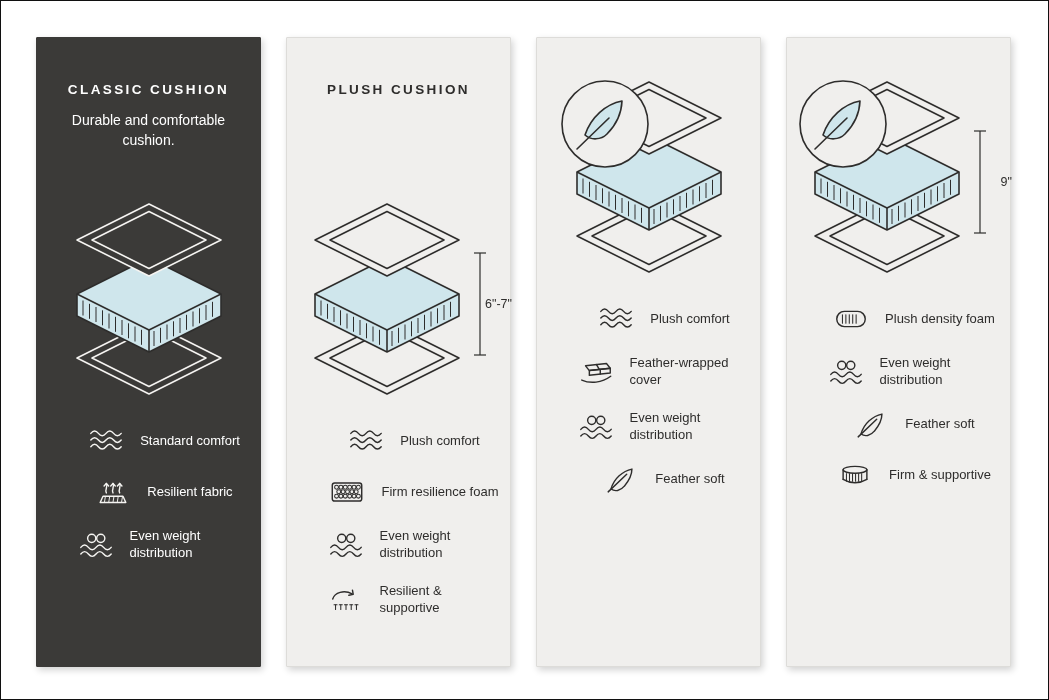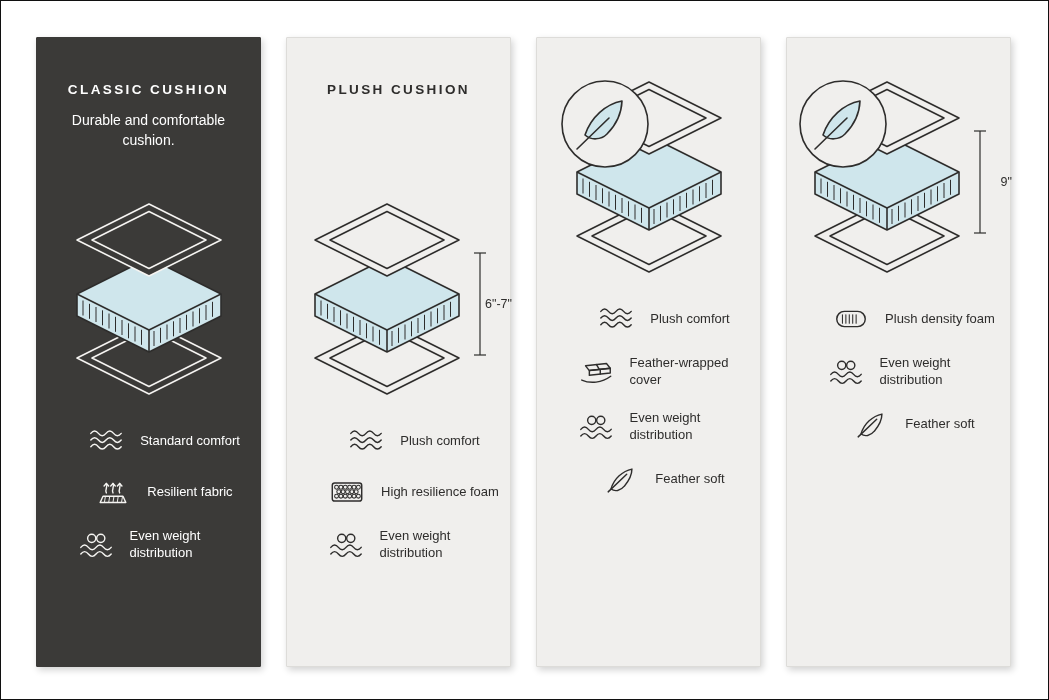--- a/index.html
+++ b/index.html
@@ -196,32 +196,53 @@
                 <circle cx="29.7" cy="14.7" r="2.05"></circle>
                 <circle cx="9.0" cy="19.4" r="2.05"></circle>
                 <circle cx="13.6" cy="19.4" r="2.05"></circle>
                 <circle cx="18.2" cy="19.4" r="2.05"></circle>
                 <circle cx="22.8" cy="19.4" r="2.05"></circle>
                 <circle cx="27.4" cy="19.4" r="2.05"></circle>
                 <circle cx="32.0" cy="19.4" r="2.05"></circle>
               </g>
             </svg>
           </span>
-        <span class="f-label">High resilience foam</span>
+        <span class="f-label">Firm resilience foam</span>
       </li>
       <li class="feature">
         <span class="f-icon">
             <svg viewBox="0 0 40 30" fill="none" stroke="currentColor" stroke-width="1.5" stroke-linecap="round" stroke-linejoin="round">
               <circle cx="15.5" cy="8" r="4.3"></circle>
               <circle cx="25" cy="8" r="4.3"></circle>
               <path d="M4 17.5 q4 -5 8 0 t8 0 t8 0 t8 0"></path>
               <path d="M4 24.5 q4 -5 8 0 t8 0 t8 0 t8 0"></path>
             </svg>
           </span>
         <span class="f-label">Even weight distribution</span>
+      </li>
+      <li class="feature">
+        <span class="f-icon">
+            <svg viewBox="0 0 40 30" fill="none" stroke="currentColor" stroke-width="1.5" stroke-linecap="round" stroke-linejoin="round">
+              <path d="M6 14 C8 7 18 4 26.5 8.5"></path>
+              <path d="M26.8 4.6 L27.6 9.1 L23 10"></path>
+              <g stroke-width="1.1">
+                <path d="M9 20 V25"></path>
+                <path d="M7.4 20 H10.6"></path>
+                <path d="M14.5 20 V25"></path>
+                <path d="M12.9 20 H16.1"></path>
+                <path d="M20 20 V25"></path>
+                <path d="M18.4 20 H21.6"></path>
+                <path d="M25.5 20 V25"></path>
+                <path d="M23.9 20 H27.1"></path>
+                <path d="M31 20 V25"></path>
+                <path d="M29.4 20 H32.6"></path>
+              </g>
+            </svg>
+          </span>
+        <span class="f-label">Resilient &amp; supportive</span>
       </li>
     </ul>
   </section>
 
   <section class="card">
     <div class="diagram"><svg viewBox="0 0 225 200" width="225" height="200">
           <g transform="translate(12,0)">
             <polygon points="100,126 172,162 100,198 28,162" fill="#f0efed" stroke="#2e2d2c" stroke-width="1.6" stroke-linejoin="round"></polygon>
             <polygon points="100,133.5 157,162 100,190.5 43,162" fill="none" stroke="#2e2d2c" stroke-width="1.6" stroke-linejoin="round"></polygon>
             <polygon points="28,98 100,62 172,98 172,120 100,156 28,120" fill="#cfe6ec" stroke="#2e2d2c" stroke-width="1.6" stroke-linejoin="round"></polygon>
@@ -374,16 +395,35 @@
       </li>
       <li class="feature">
         <span class="f-icon">
             <svg viewBox="0 0 40 30" fill="none" stroke="currentColor" stroke-width="1.5" stroke-linecap="round" stroke-linejoin="round">
               <path d="M31.5 3.5 C22 5.5 12.5 13.5 9.5 24.5 C13.5 27.5 19.5 26.5 23.5 21.5 C29.5 14.5 31.5 8.5 31.5 3.5 Z"></path>
               <path d="M6.5 27.5 L26 9"></path>
             </svg>
           </span>
         <span class="f-label">Feather soft</span>
       </li>
+      <li class="feature">
+        <span class="f-icon">
+            <svg viewBox="0 0 40 30" fill="none" stroke="currentColor" stroke-width="1.5" stroke-linecap="round" stroke-linejoin="round">
+              <ellipse cx="20" cy="8.5" rx="12.5" ry="3.6"></ellipse>
+              <path d="M7.5 8.5 V18.5"></path>
+              <path d="M32.5 8.5 V18.5"></path>
+              <path d="M7.5 18.5 Q20 25.8 32.5 18.5"></path>
+              <g stroke-width="1.1">
+                <line x1="11.0" y1="12.5" x2="11.0" y2="20.5"></line>
+                <line x1="14.2" y1="12.5" x2="14.2" y2="20.5"></line>
+                <line x1="17.4" y1="12.5" x2="17.4" y2="20.5"></line>
+                <line x1="20.6" y1="12.5" x2="20.6" y2="20.5"></line>
+                <line x1="23.8" y1="12.5" x2="23.8" y2="20.5"></line>
+                <line x1="27.0" y1="12.5" x2="27.0" y2="20.5"></line>
+              </g>
+            </svg>
+          </span>
+        <span class="f-label">Firm &amp; supportive</span>
+      </li>
     </ul>
   </section>
 
 </div>
 
 </body></html>

